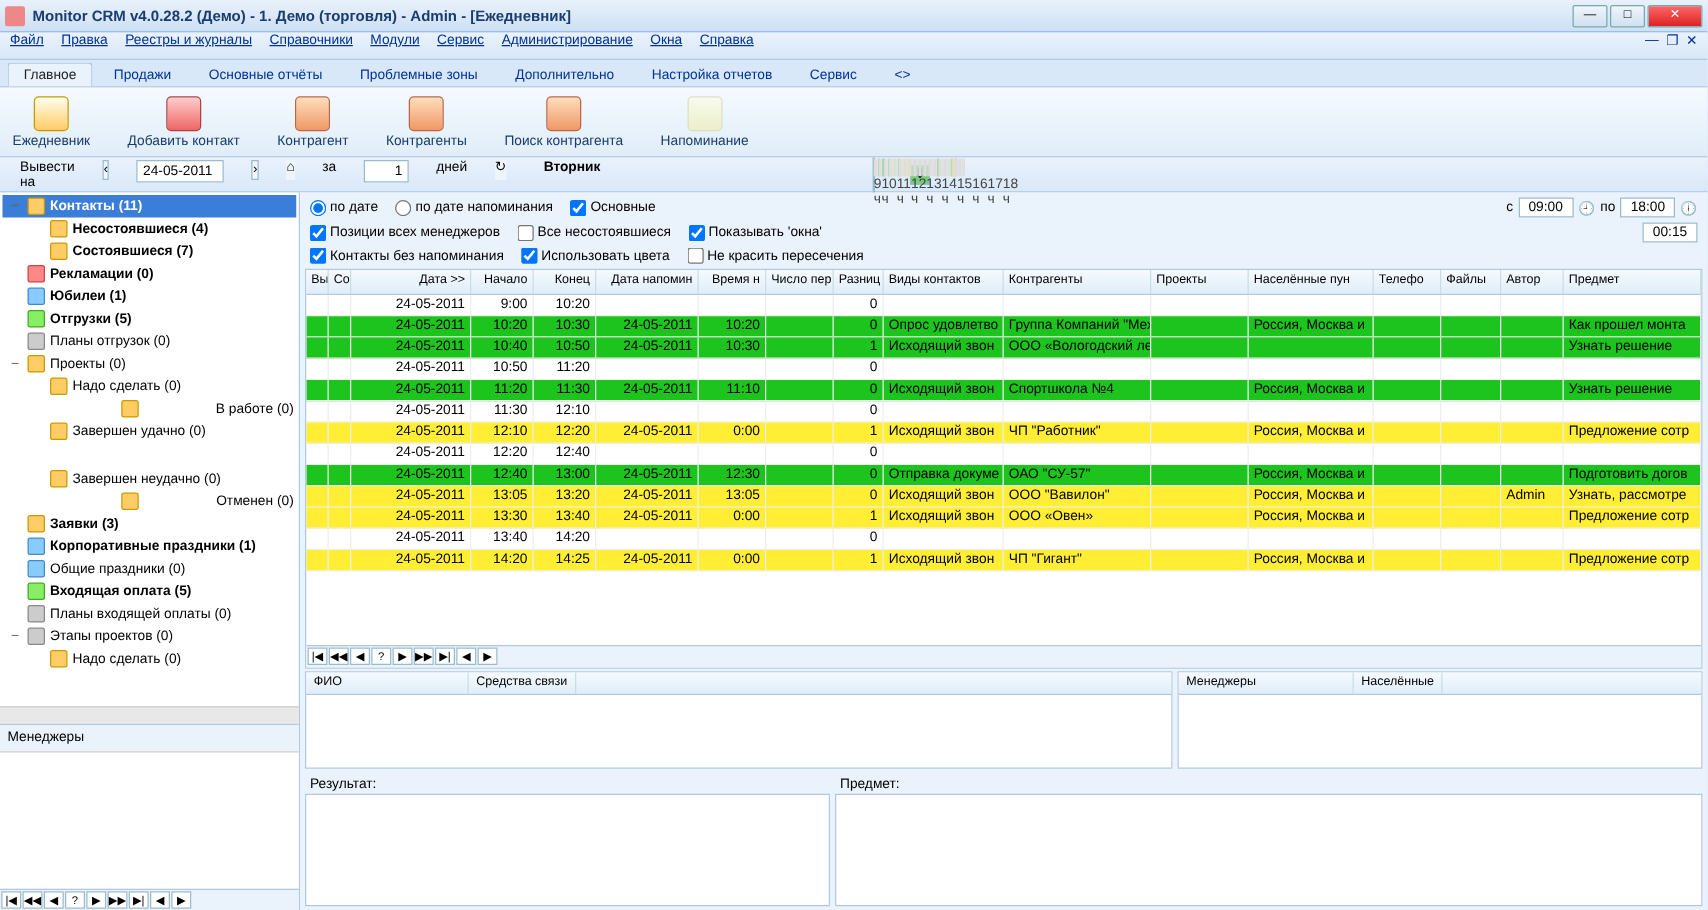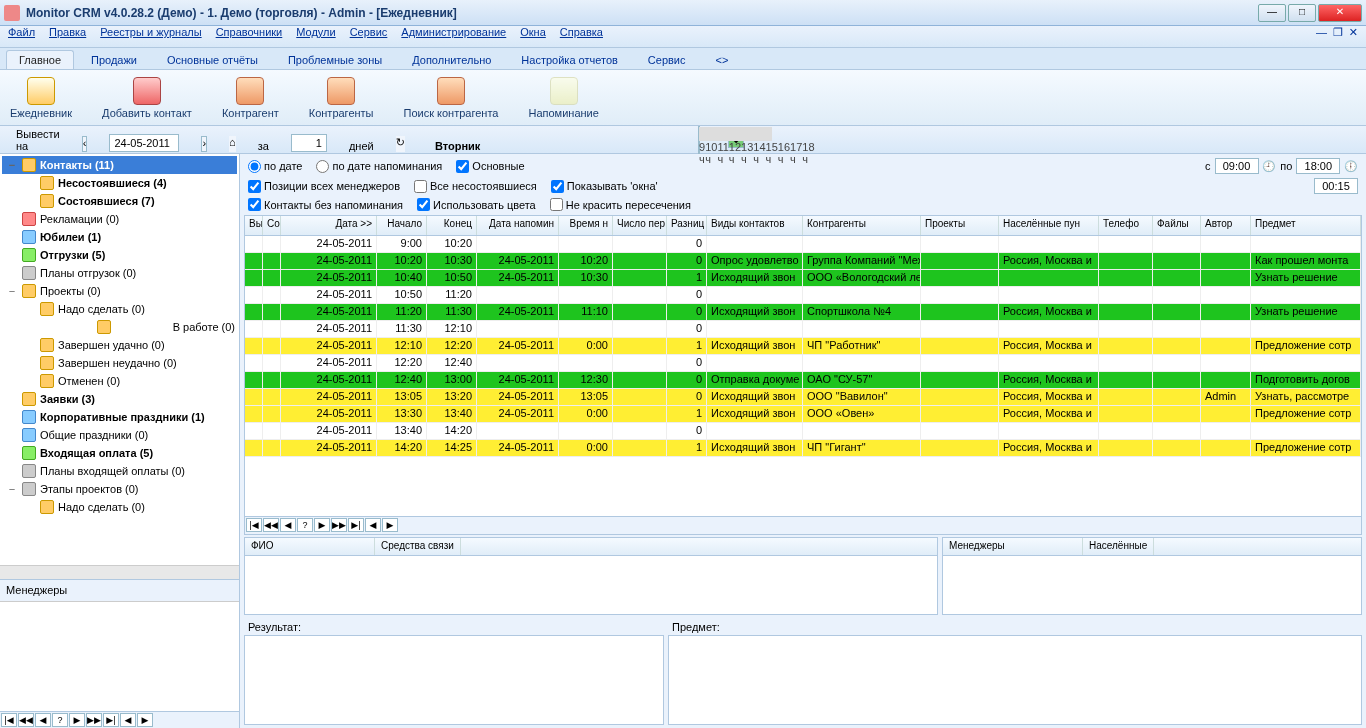--- a/index.html
+++ b/index.html
@@ -72,21 +72,21 @@
 .gridnav .nb { width:16px; height:14px; border:1px solid #9bc; background:#fff; text-align:center; font-size:9px; line-height:12px; }
 .bottompanes { display:flex; height:78px; margin:2px 4px; gap:4px; }
 .bp { flex:1; background:#fff; border:1px solid #b0c8e0; }
 .bp .bphead { display:flex; background:linear-gradient(#f5faff,#e0edf8); border-bottom:1px solid #b0c8e0; height:18px; }
 .bp .bphead .bc { padding:2px 6px; border-right:1px solid #cdd; font-size:10px; }
 .textpanes { display:flex; height:106px; margin:2px 4px 4px 4px; gap:4px; }
 .tp { flex:1; display:flex; flex-direction:column; }
 .tp-label { padding:2px 4px; font-size:11px; }
 .tp textarea { flex:1; border:1px solid #b0c8e0; resize:none; background:#fff; }
 .daterow-wrap { display:flex; align-items:center; }
-.daterow-left { display:flex; align-items:flex-end; gap:22px; padding:0 8px; width:470px; }
+.daterow-left { display:flex; align-items:flex-start; gap:22px; padding:0 8px; width:470px; }
 </style>
 </head>
 <body>
 
 <div class="titlebar">
   <div class="titlebar-icon"></div>
   <div class="titlebar-text">Monitor CRM v4.0.28.2 (Демо) - 1. Демо (торговля) - Admin - [Ежедневник]</div>
   <div class="winbtns">
     <div class="winbtn">—</div>
     <div class="winbtn">□</div>
@@ -267,21 +267,21 @@
         <div class="tree-item bold" style="padding-left: 22px;">
           <span class="exp"></span>
           <span class="ticon2 cal"></span>
           <span>Несостоявшиеся (4)</span>
         </div>
         <div class="tree-item bold" style="padding-left: 22px;">
           <span class="exp"></span>
           <span class="ticon2 cal"></span>
           <span>Состоявшиеся (7)</span>
         </div>
-        <div class="tree-item" style="padding-left: 4px;">
+        <div class="tree-item" style="padding-left: 4px; font-weight: bold;">
           <span class="exp"></span>
           <span class="ticon2 red"></span>
           <span>Рекламации (0)</span>
         </div>
         <div class="tree-item bold" style="padding-left: 4px;">
           <span class="exp"></span>
           <span class="ticon2 blue"></span>
           <span>Юбилеи (1)</span>
         </div>
         <div class="tree-item bold" style="padding-left: 4px;">
@@ -307,26 +307,26 @@
         <div class="tree-item" style="padding-left: 22px; justify-content: space-between;">
           <span class="exp"></span>
           <span class="ticon2 cal"></span>
           <span>В работе (0)</span>
         </div>
         <div class="tree-item" style="padding-left: 22px;">
           <span class="exp"></span>
           <span class="ticon2 cal"></span>
           <span>Завершен удачно (0)</span>
         </div>
-        <div class="tree-item" style="padding-left: 22px;">
+        <div class="tree-item" style="padding-left: 22px; margin-top: 20px;">
           <span class="exp"></span>
           <span class="ticon2 cal"></span>
           <span>Завершен неудачно (0)</span>
         </div>
-        <div class="tree-item" style="padding-left: 22px;">
+        <div class="tree-item" style="padding-left: 22px; justify-content: space-between;">
           <span class="exp"></span>
           <span class="ticon2 cal"></span>
           <span>Отменен (0)</span>
         </div>
         <div class="tree-item bold" style="padding-left: 4px;">
           <span class="exp"></span>
           <span class="ticon2 cal"></span>
           <span>Заявки (3)</span>
         </div>
         <div class="tree-item bold" style="padding-left: 4px;">

